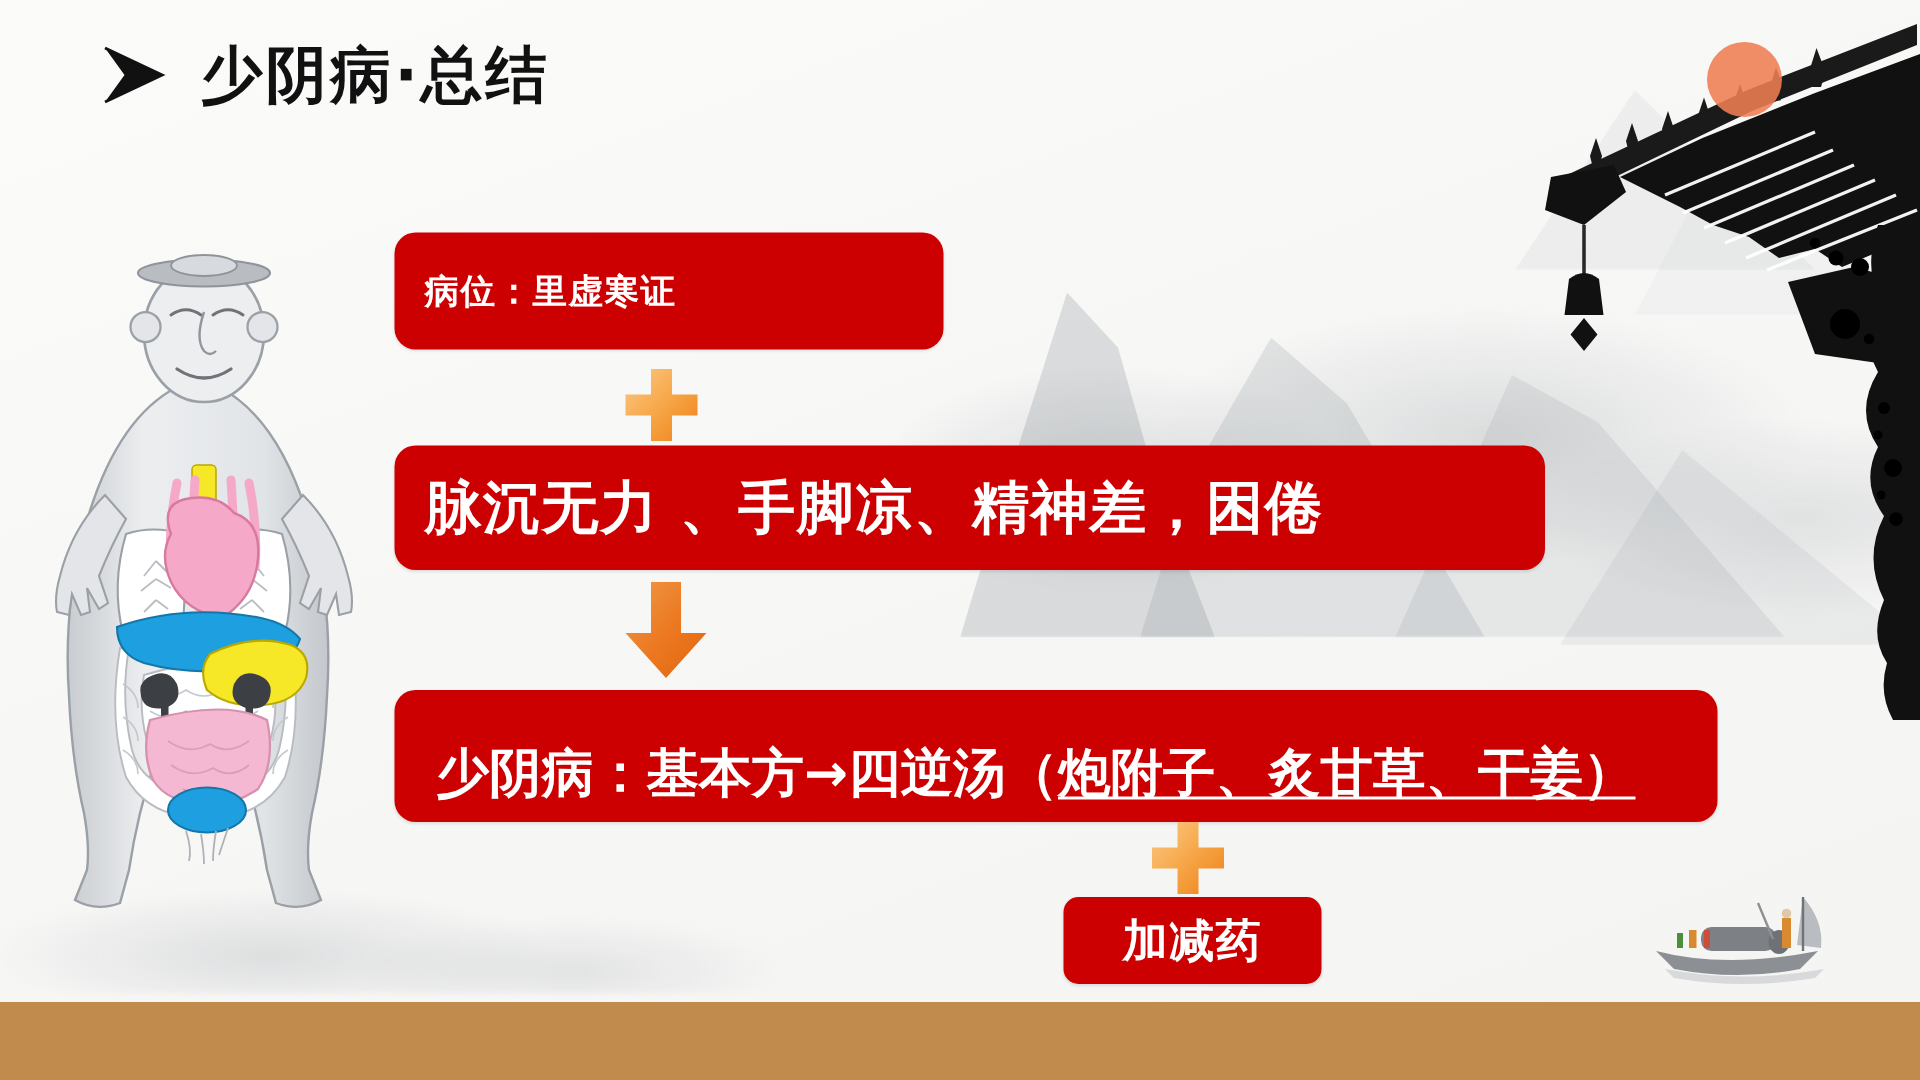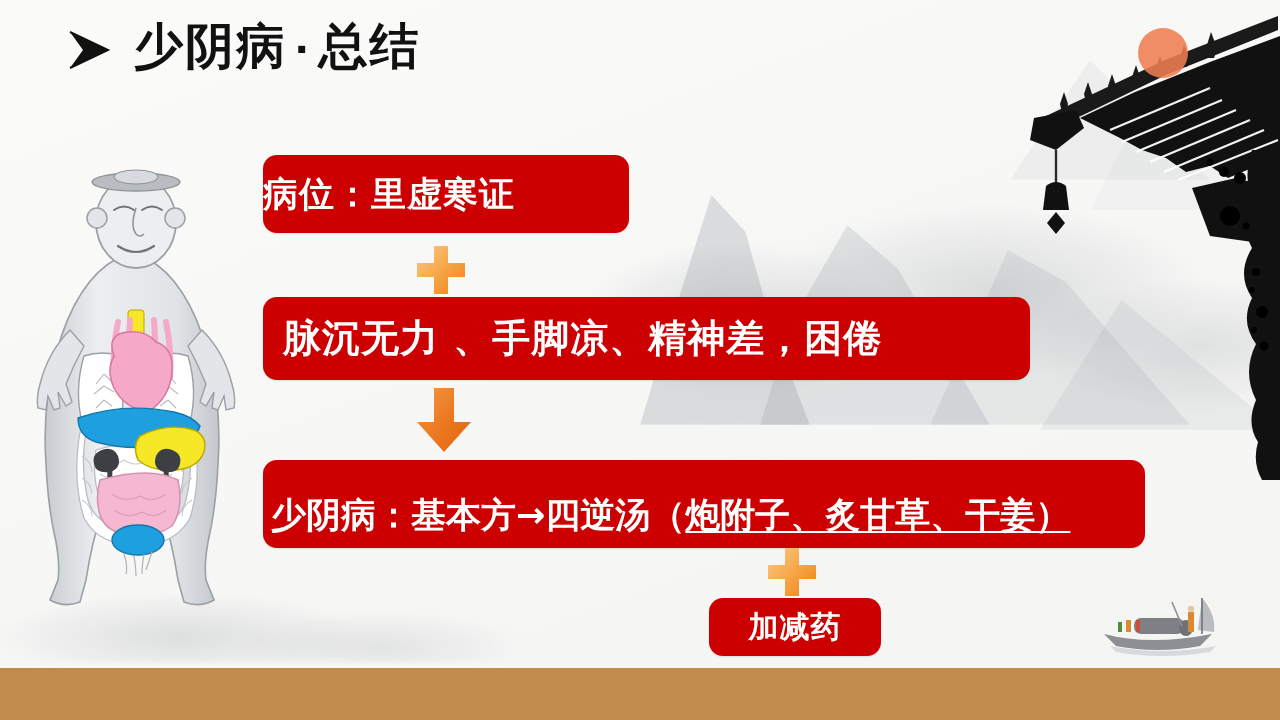--- a/index.html
+++ b/index.html
@@ -58,48 +58,48 @@
     position:absolute;left:0;bottom:0;width:1280px;height:52px;
     background:#c08b4c;
   }
 
   
   .title-row{
     position:absolute;left:66px;top:24px;display:flex;align-items:center;gap:22px;
   }
   .title-bullet{width:46px;height:52px;flex:0 0 auto;}
   .title-text{
-    font-size:49px;line-height:1;font-weight:700;color:#111111;
-    letter-spacing:2px;white-space:nowrap;font-family:Liberation Mono, monospace;
+    font-size:41px;line-height:1;font-weight:700;color:#111111;
+    letter-spacing:2px;white-space:nowrap;
   }
 
   
   .figure-wrap{position:absolute;left:18px;top:160px;width:250px;height:450px;}
 
   
   .box{
     position:absolute;background:#cc0000;border-radius:14px;
     display:flex;align-items:center;
     box-shadow:0 1px 2px rgba(0,0,0,.10);
   }
   .box-text{
     color:#ffffff;font-weight:700;white-space:nowrap;
     font-family:"DejaVu Sans","Liberation Sans",sans-serif;
   }
   #box-cond{left:263px;top:155px;width:366px;height:78px;}
-  #box-cond .box-text{font-size:35px;letter-spacing:1px;}
+  #box-cond .box-text{font-size:23px;padding-left:20px;letter-spacing:1px;}
 
   #box-sym{left:263px;top:297px;width:767px;height:83px;}
   #box-sym .box-text{font-size:38px;padding-left:20px;letter-spacing:1px;}
 
   #box-rx{left:263px;top:460px;width:882px;height:88px;}
-  #box-rx .box-text{font-size:35px;padding-left:8px;letter-spacing:0;margin-top:22px;}
+  #box-rx .box-text{font-size:35px;padding-left:28px;letter-spacing:0;margin-top:22px;}
   .u-line{text-decoration:underline;text-underline-offset:4px;text-decoration-thickness:2px;}
 
-  #box-adj{left:709px;top:598px;width:172px;height:58px;justify-content:center;}
+  #box-adj{left:709px;top:598px;width:172px;height:58px;justify-content:center;border-radius:10px;}
   #box-adj .box-text{font-size:30px;letter-spacing:1px;}
 
   
   .plus{position:absolute;}
   #plus-1{left:414px;top:243px;width:54px;height:54px;}
   #plus-2{left:765px;top:545px;width:54px;height:54px;}
   #arrow-1{position:absolute;left:413px;top:386px;width:62px;height:68px;}
 </style>
 </head>
 <body>

